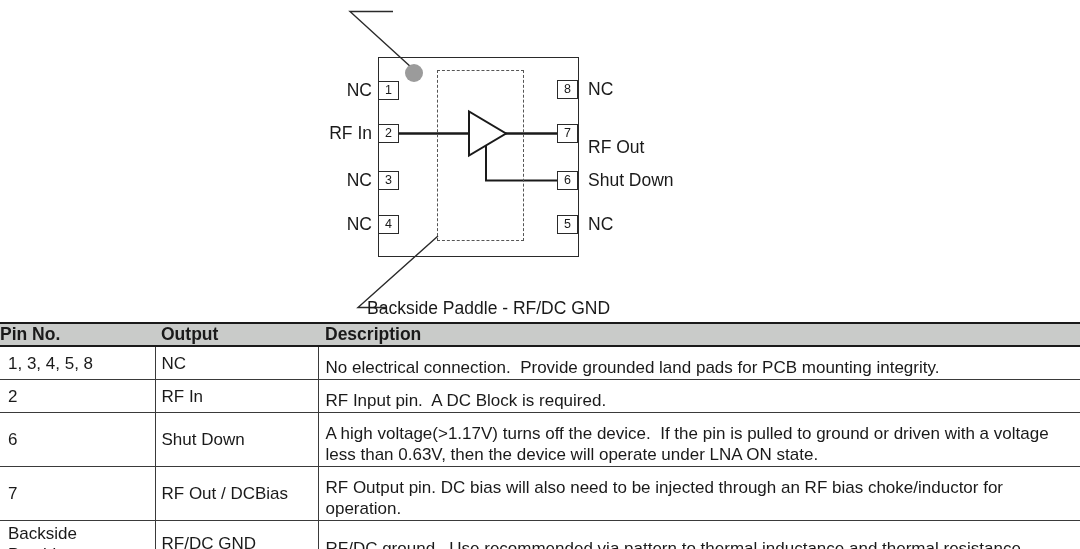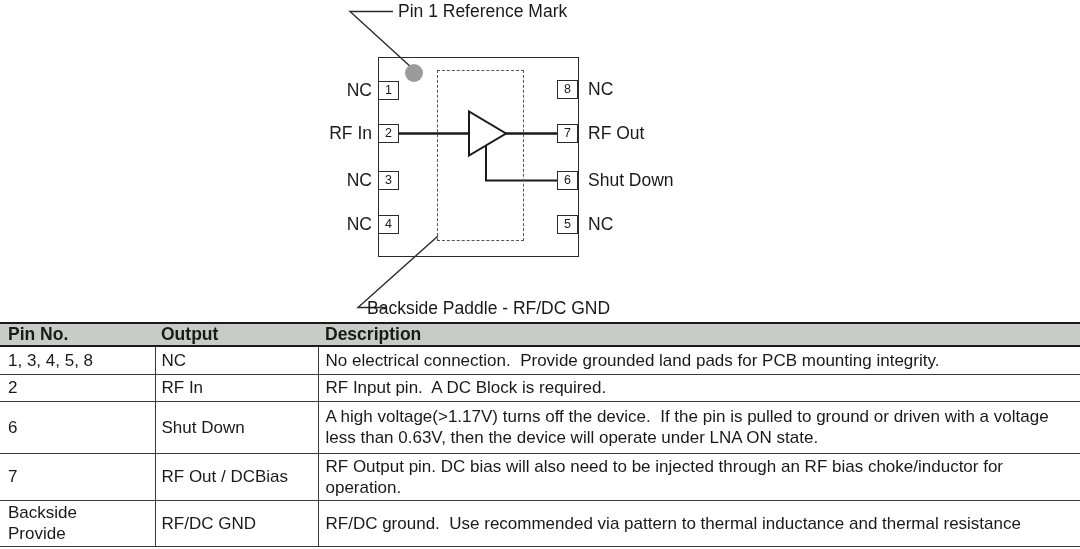--- a/index.html
+++ b/index.html
@@ -31,30 +31,30 @@
   .pin1-callout   { left:398px; top:1px; }
   .paddle-callout { left:367px; top:298px; }
   
   .pin-table { position:absolute; left:0; top:322px; width:1080px;
                border-collapse:collapse; table-layout:fixed; font-size:17px; }
   .pin-table th {
     text-align:left; font-weight:bold; font-size:17.5px; height:22px;
     vertical-align:middle; background:var(--header-bg,#c9cbc9);
     border-top:2.5px solid #1a1a1a; border-bottom:2.2px solid #1a1a1a;
   }
-  th.h1 { padding-left:8px; }
+  th.h1 { }
   th.h2 { padding-left:6px; }
   th.h3 { padding-left:7px; }
   .pin-table td {
     vertical-align:middle; line-height:21px; white-space:pre-wrap;
     border-bottom:1.2px solid #3a3a3a;
   }
   td.c1 { padding:0 34px 0 8px; border-right:1.2px solid #3a3a3a;margin-top:40px; }
   td.c2 { padding:0 6px;        border-right:1.2px solid #3a3a3a; }
-  td.c3 { padding:1px 26px 1px 7px;margin-left:16px; }
+  td.c3 { padding:10px 26px 1px 7px;margin-left:16px; }
 </style>
 </head>
 <body>
 
 <div class="stage">
 
   <div class="diagram">
 
     <svg width="1080" height="322" viewBox="0 0 1080 322">
       <polyline class="leader" points="393,11.5 350,11.5 412,68"></polyline>
@@ -62,40 +62,39 @@
       <line class="wire" x1="399" y1="133.5" x2="470" y2="133.5"></line>
       <line class="wire" x1="505" y1="133.5" x2="558" y2="133.5"></line>
       <polyline class="wire thin" points="486,145 486,180.5 558,180.5"></polyline>
       <polygon class="amp" points="469,111.5 469,155.5 506,133.5"></polygon>
     </svg>
 
     <div class="ic-body"></div>
     <div class="paddle"></div>
     <div class="dot"></div>
 
-    <div class="callout pin1-callout">Pin 1 Reference Mark</div>
     <div class="callout paddle-callout">Backside Paddle - RF/DC GND</div>
 
     <div class="pin-lab left" style="top:80px">NC</div>
     <div class="pin-lab left" style="top:123px">RF In</div>
     <div class="pin-lab left" style="top:170px">NC</div>
     <div class="pin-lab left" style="top:214px">NC</div>
 
     <div class="pin-box" style="left:378px;top:81px">1</div>
     <div class="pin-box" style="left:378px;top:124px">2</div>
     <div class="pin-box" style="left:378px;top:171px">3</div>
     <div class="pin-box" style="left:378px;top:215px">4</div>
 
     <div class="pin-box" style="left:557px;top:80px">8</div>
     <div class="pin-box" style="left:557px;top:124px">7</div>
     <div class="pin-box" style="left:557px;top:171px">6</div>
     <div class="pin-box" style="left:557px;top:215px">5</div>
 
     <div class="pin-lab right" style="top:79px">NC</div>
-    <div class="pin-lab right" style="top:123px">RF Out</div>
+    <div class="pin-lab right" style="top:137px">RF Out</div>
     <div class="pin-lab right" style="top:170px">Shut Down</div>
     <div class="pin-lab right" style="top:214px">NC</div>
   </div>
 
   <table class="pin-table">
     <colgroup>
       <col style="width:155px">
       <col style="width:163px">
       <col>
     </colgroup>

